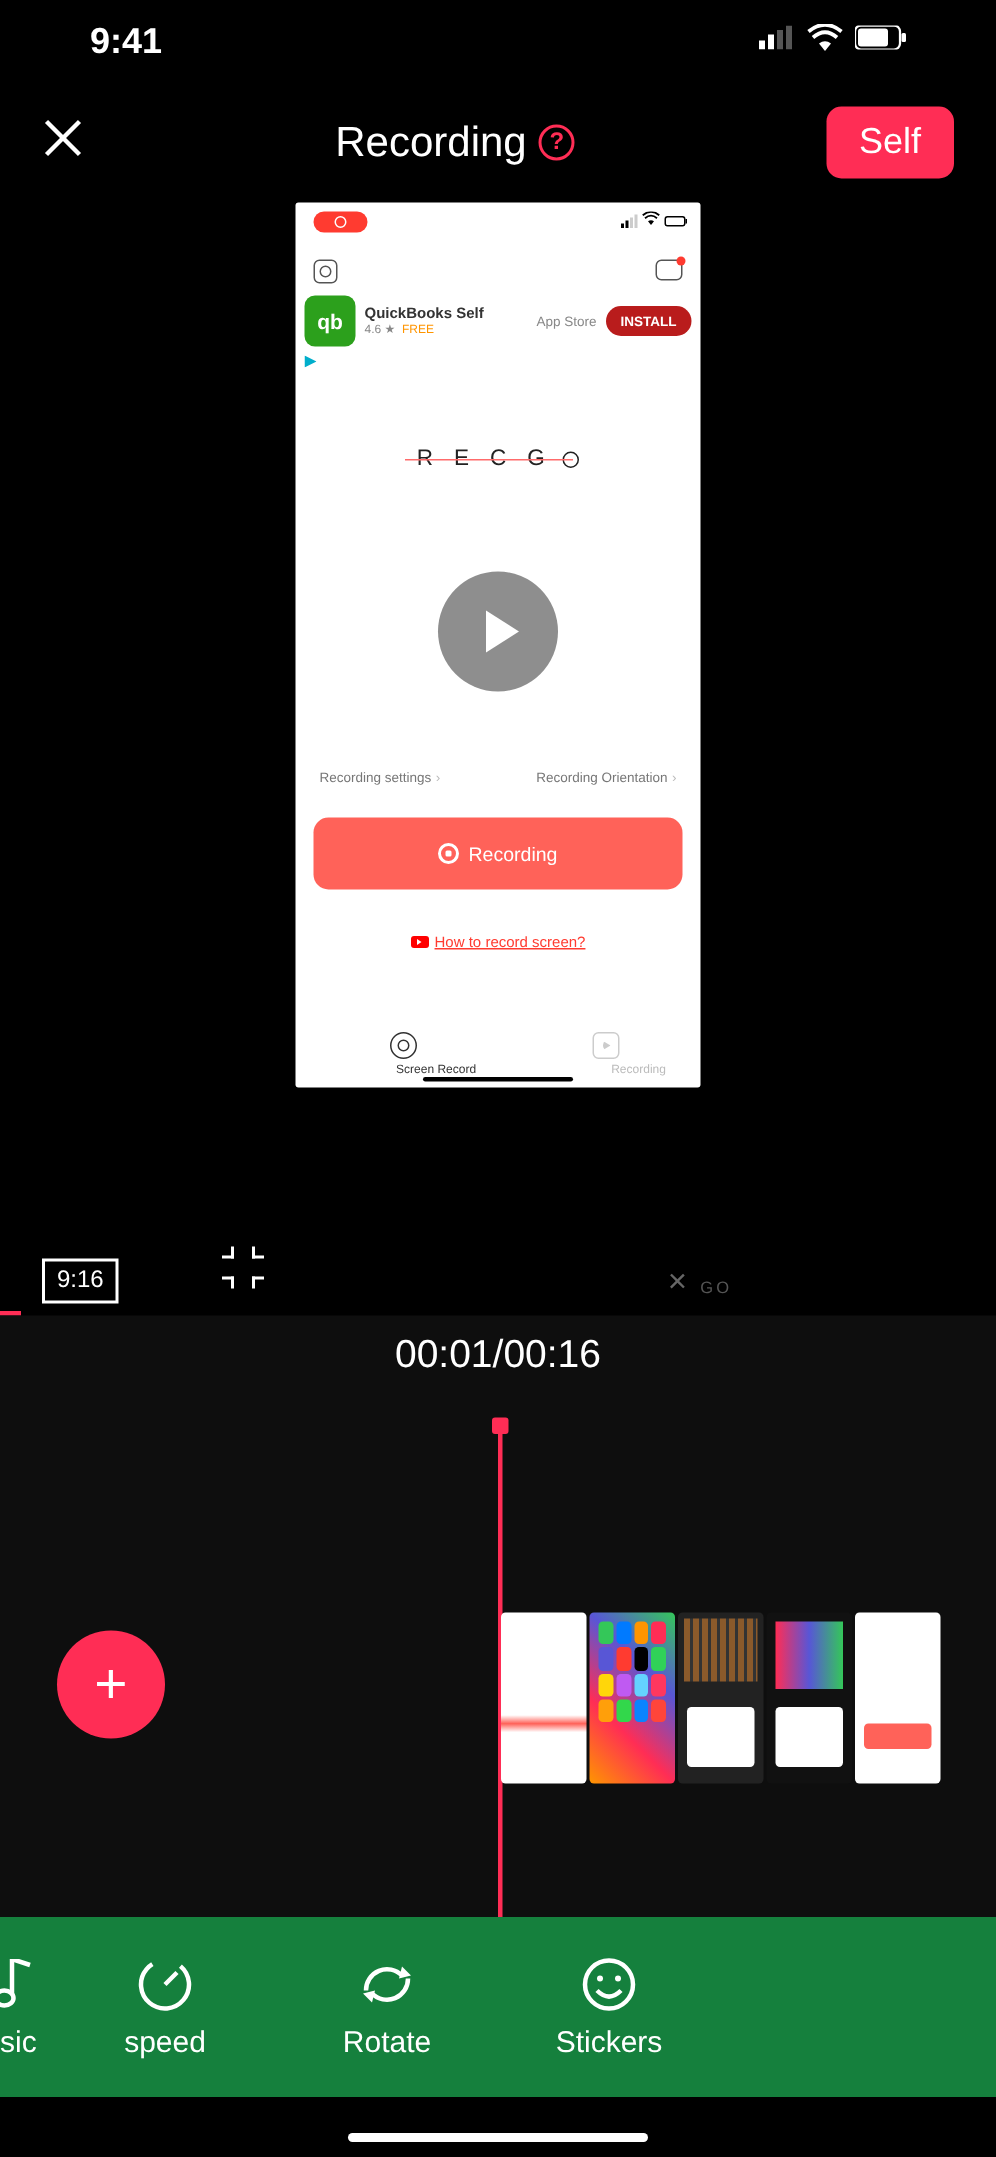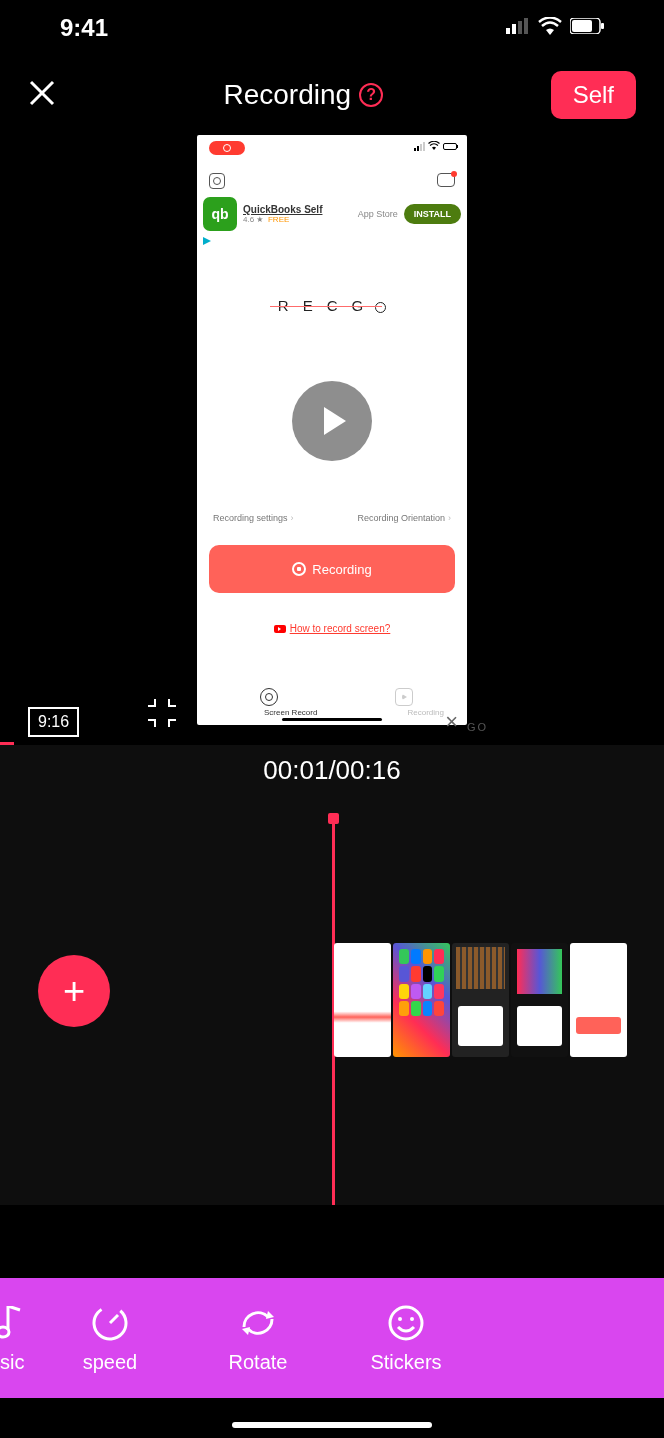--- a/index.html
+++ b/index.html
@@ -12,44 +12,44 @@
 
   
   .header { height: 80px; display: flex; align-items: center; justify-content: space-between; padding: 0 28px; }
   .close-btn { font-size: 34px; color: #fff; cursor: pointer; line-height: 1; }
   .title-wrap { display: flex; align-items: center; gap: 8px; }
   .title { font-size: 28px; font-weight: 500; }
   .help-icon { width: 24px; height: 24px; border: 2px solid #ff2d55; border-radius: 50%; display: flex; align-items: center; justify-content: center; color: #ff2d55; font-size: 16px; font-weight: 700; }
   .done-btn { background: #ff2d55; color: #fff; border: none; border-radius: 10px; padding: 10px 22px; font-size: 24px; font-weight: 500; cursor: pointer; }
 
   
-  .preview-area { position: relative; height: 610px; }
+  .preview-area { position: relative; height: 742px; }
   .phone-preview { position: absolute; left: 197px; top: 0; width: 270px; height: 590px; background: #fff; border-radius: 2px; overflow: hidden; display: flex; flex-direction: column; }
   .rec-pill { position: absolute; top: 6px; left: 12px; width: 36px; height: 14px; background: #ff3b30; border-radius: 8px; display:flex; align-items:center; justify-content:center;}
   .rec-pill::after{content:""; width:6px;height:6px;border:1px solid #fff;border-radius:50%;}
   .mini-status { position:absolute; top:6px; right:10px; display:flex; gap:3px; align-items:center;}
   .mini-bar{display:inline-flex;gap:1px;align-items:flex-end;}
   .mini-bar span{width:2px;background:#000;}
   .mini-wifi{font-size:10px;color:#000;}
   .mini-batt{width:14px;height:7px;border:1px solid #000;border-radius:2px;position:relative;}
   .mini-batt::after{content:"";position:absolute;right:-2px;top:1px;width:1px;height:3px;background:#000;}
 
   .phone-row2{position:absolute; top:38px; left:0; right:0; display:flex; justify-content:space-between; padding:0 12px;}
   .gear{width:16px;height:16px;border:1px solid #555;border-radius:4px;position:relative;}
   .gear::after{content:"";position:absolute;inset:3px;border:1px solid #555;border-radius:50%;}
   .chat{width:18px;height:14px;border:1px solid #555;border-radius:4px;position:relative;}
   .chat::after{content:"";position:absolute;top:-3px;right:-3px;width:6px;height:6px;background:#ff3b30;border-radius:50%;}
 
   .ad-bar{position:absolute; top:62px; left:6px; right:6px; display:flex; align-items:center; gap:6px;}
   .ad-icon{width:34px;height:34px;background:#2ca01c;border-radius:7px;display:flex;align-items:center;justify-content:center;color:#fff;font-weight:700;font-size:14px;}
   .ad-text{flex:1;}
-  .ad-title{font-size:10px;color:#333;font-weight:600;text-decoration:underline;}
+  .ad-title{font-size:10px;color:#333;font-weight:600;}
   .ad-sub{font-size:8px;color:#888;}
   .ad-store{font-size:9px;color:#888;}
-  .install-btn{background:#4d7c0f;color:#fff;border:none;border-radius:12px;font-size:9px;font-weight:700;padding:5px 10px;}
+  .install-btn{background:#b91c1c;color:#fff;border:none;border-radius:12px;font-size:9px;font-weight:700;padding:5px 10px;}
   .ad-play{position:absolute;left:0;bottom:-14px;}
   .ad-play svg{display:block;}
 
   .logo-row{position:absolute; top:162px; left:0; right:0; text-align:center;}
   .logo-text{display:inline-block; letter-spacing:14px; font-size:15px; color:#222; position:relative; padding:0 4px;}
   .logo-line{position:absolute; left:-4px; right:8px; top:50%; height:1px; background:#ff6b6b;}
   .logo-o{display:inline-block;width:11px;height:11px;border:1.5px solid #222;border-radius:50%;vertical-align:middle;margin-left:-2px;}
 
   .big-play{position:absolute; top:246px; left:50%; transform:translateX(-50%); width:80px;height:80px;background:#8e8e8e;border-radius:50%;display:flex;align-items:center;justify-content:center;cursor:pointer;}
   .big-play::after{content:"";border-left:22px solid #fff;border-top:14px solid transparent;border-bottom:14px solid transparent;margin-left:6px;}
@@ -106,21 +106,21 @@
   .clip.c1{background:linear-gradient(#fff 20%,#fff 60%,#ff6259 65%,#fff 70%);}
   .clip.c2{background:linear-gradient(45deg,#ff9500,#ff2d55,#5856d6,#34c759);}
   .clip.c3{background:#222;}
   .clip.c4{background:#111;}
   .clip.c5{background:#fff;}
   .clip-inner{position:absolute;inset:6px;display:grid;grid-template-columns:repeat(4,1fr);grid-template-rows:repeat(6,1fr);gap:2px;}
   .clip.c2 .appicon{border-radius:3px;}
   .clip-mid{position:absolute;left:10%;right:10%;top:35%;height:30%;background:#2a2a2a;border-radius:3px;}
 
   
-  .toolbar{ position:absolute; bottom:40px; left:0; right:0; height:120px; background:#d946ef; display:flex; align-items:center;}
+  .toolbar{ position:absolute; bottom:40px; left:0; right:0; height:120px; background:#15803d; display:flex; align-items:center;}
   .tool{ flex:0 0 148px; text-align:center; cursor:pointer;}
   .tool:first-child{flex:0 0 36px; text-align:left; padding-left:0;}
   .tool-icon{height:40px;display:flex;align-items:center;justify-content:center;margin-bottom:8px;}
   .tool-label{font-size:20px;color:#fff;}
   .tool:first-child .tool-icon{justify-content:flex-start;}
 
   .home-indicator{position:absolute;bottom:10px;left:50%;transform:translateX(-50%);width:200px;height:6px;background:#fff;border-radius:3px;}
 </style>
 </head>
 <body>

